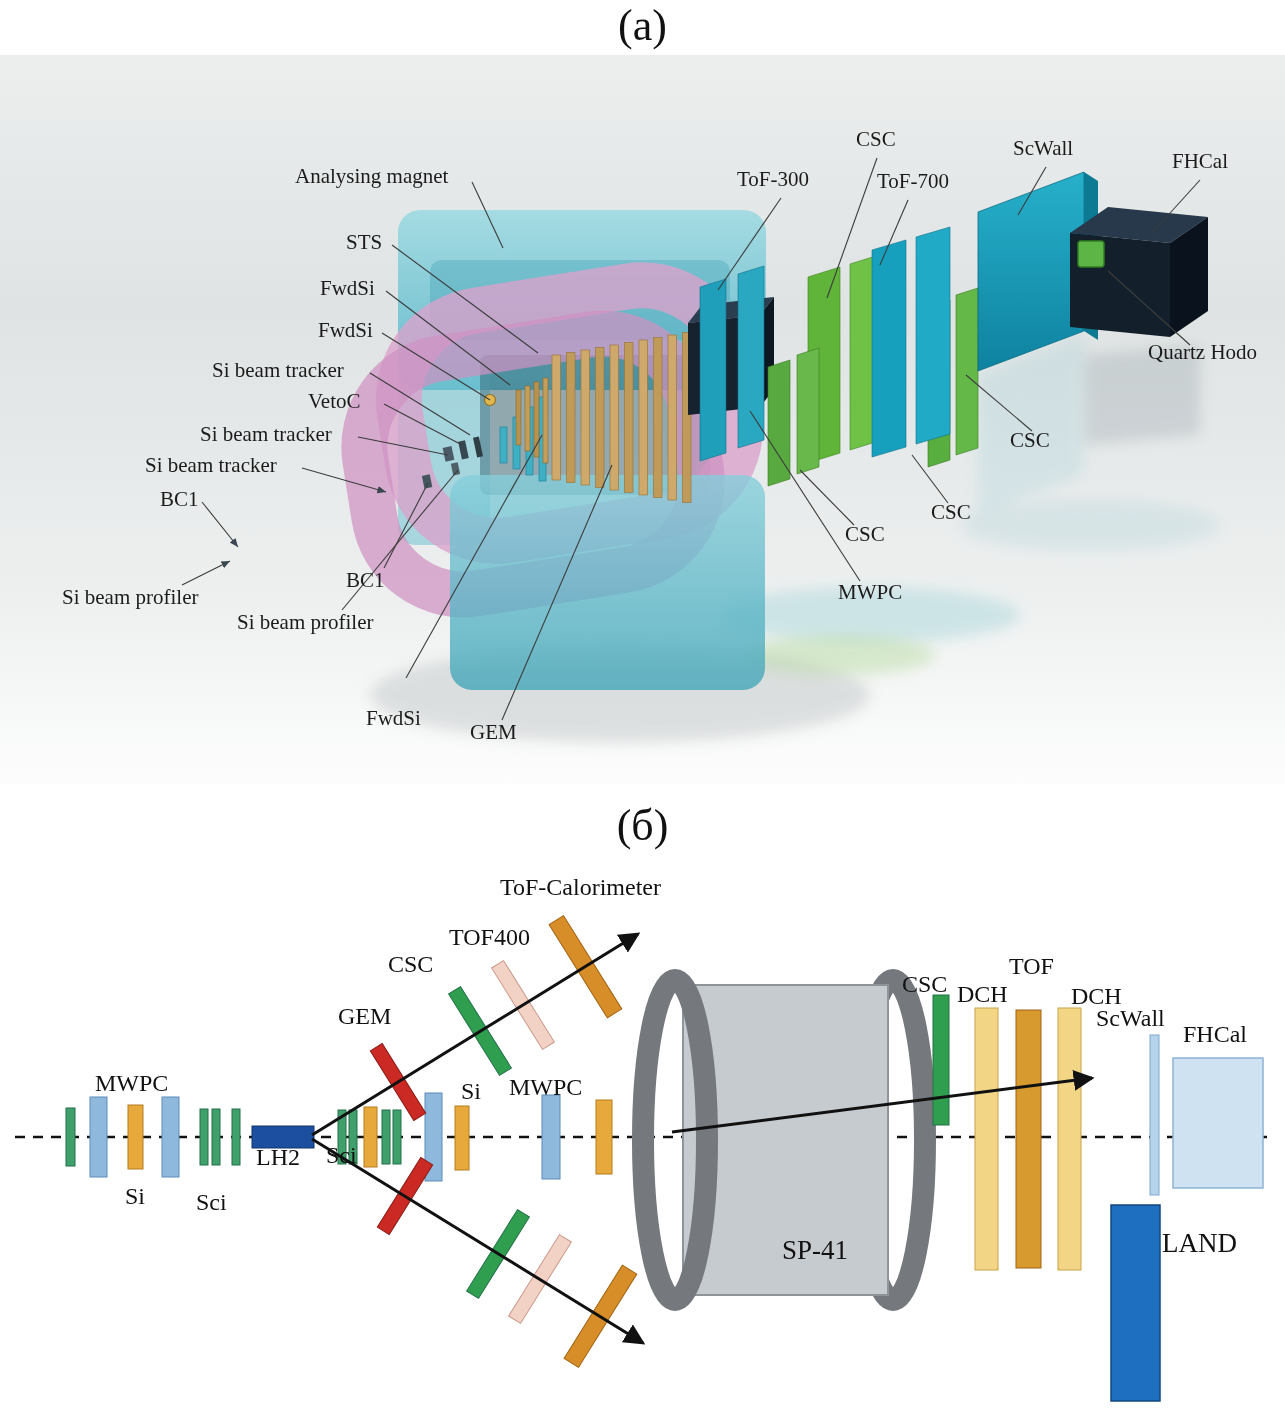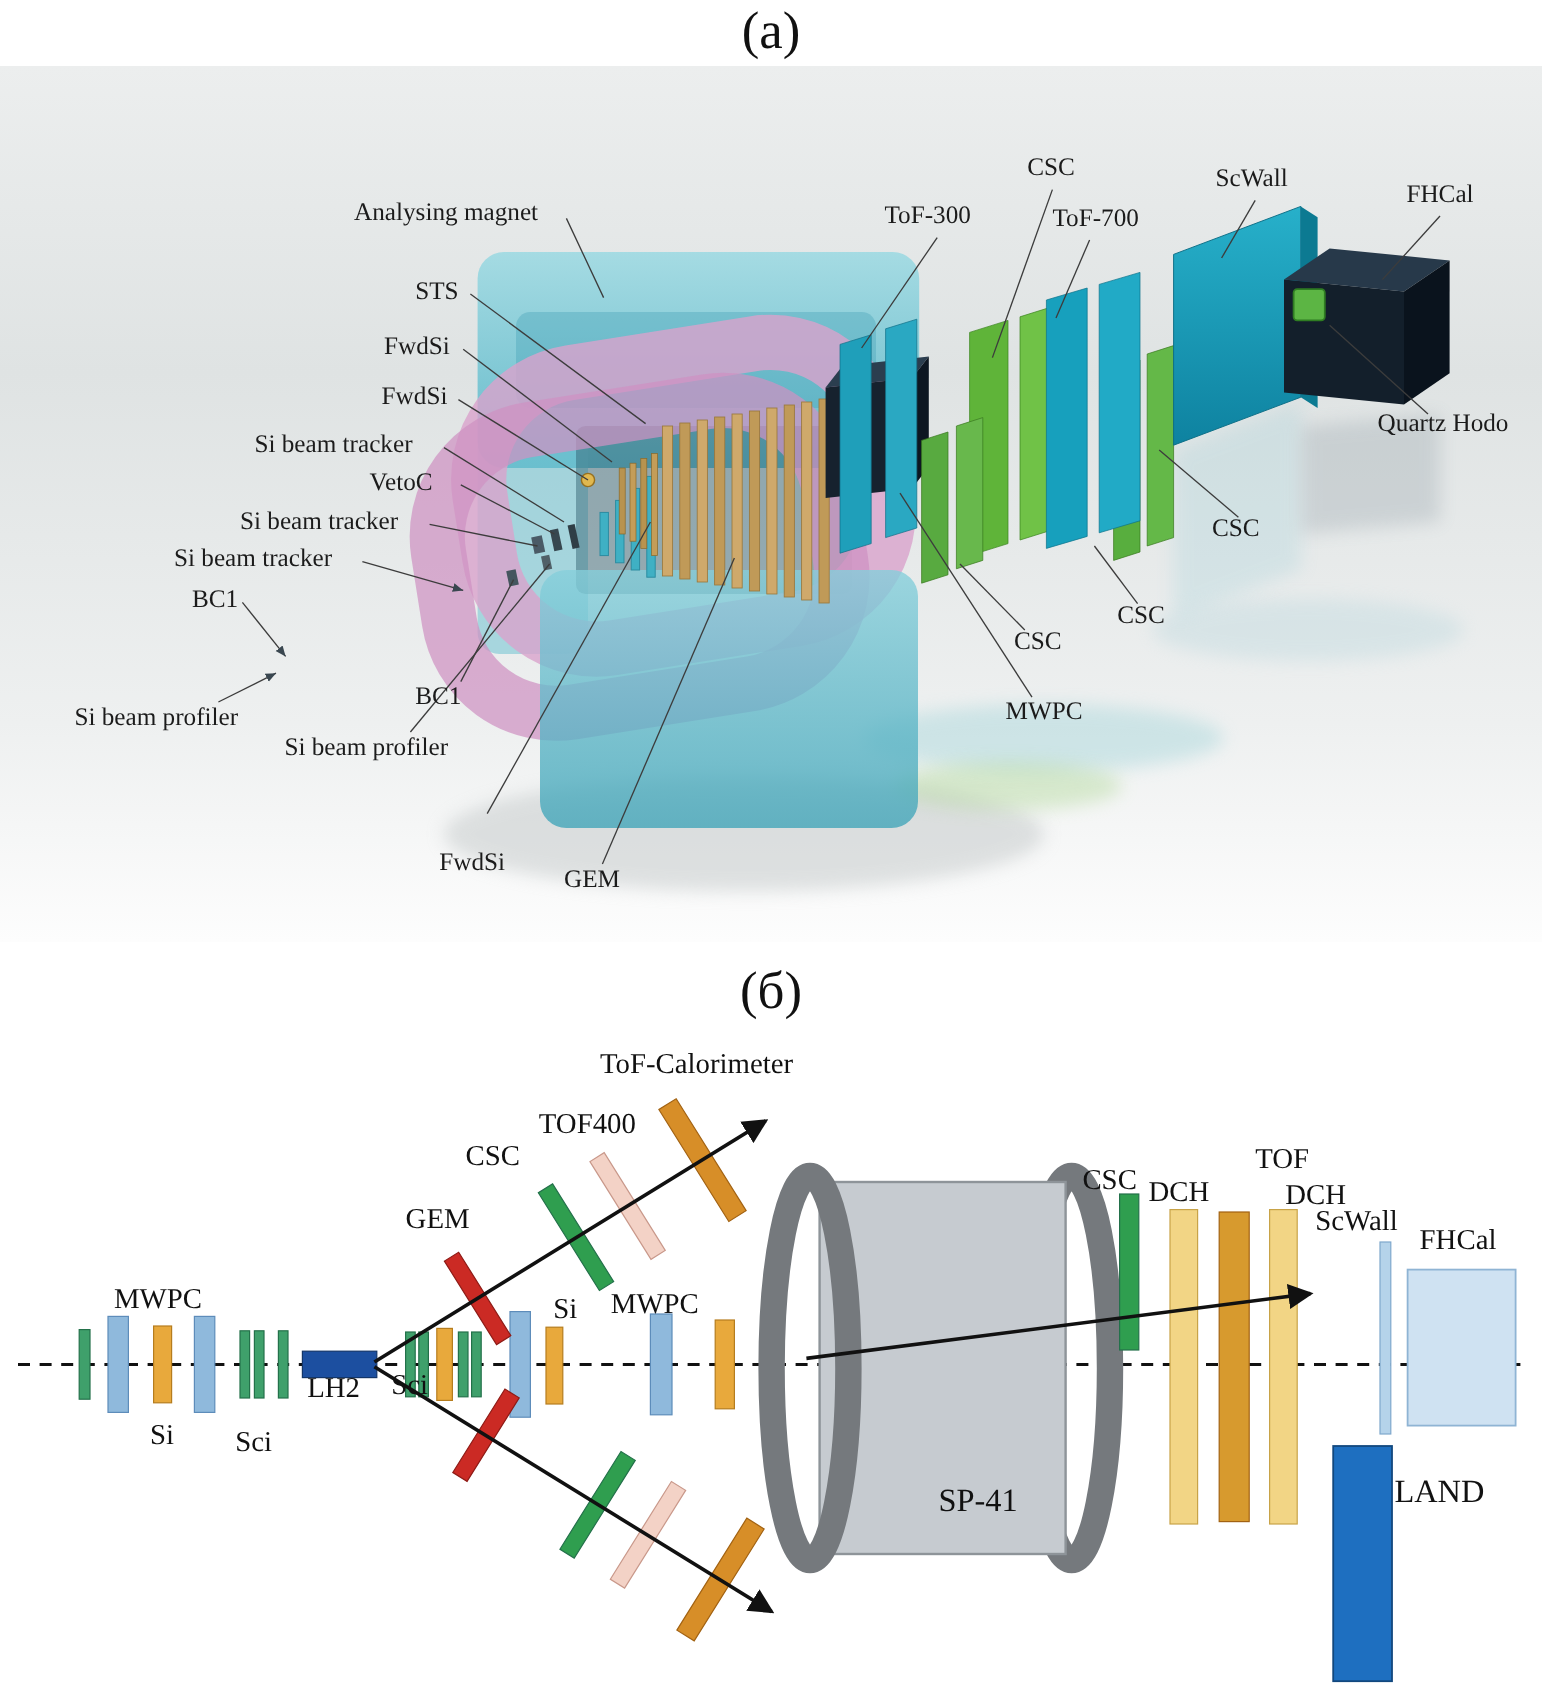--- a/index.html
+++ b/index.html
@@ -273,19 +273,19 @@
   <div class="lblb" style="left:95px;top:1070px">MWPC</div>
   <div class="lblb" style="left:125px;top:1183px">Si</div>
   <div class="lblb" style="left:196px;top:1189px">Sci</div>
   <div class="lblb" style="left:256px;top:1144px">LH2</div>
   <div class="lblb" style="left:326px;top:1142px">Sci</div>
   <div class="lblb" style="left:461px;top:1078px">Si</div>
   <div class="lblb" style="left:509px;top:1074px">MWPC</div>
   <div class="lblb big" style="left:782px;top:1236px">SP-41</div>
   <div class="lblb" style="left:902px;top:971px">CSC</div>
   <div class="lblb" style="left:957px;top:981px">DCH</div>
-  <div class="lblb" style="left:1046px;top:953px">TOF</div>
+  <div class="lblb" style="left:1009px;top:953px">TOF</div>
   <div class="lblb" style="left:1071px;top:983px">DCH</div>
   <div class="lblb" style="left:1096px;top:1005px">ScWall</div>
   <div class="lblb" style="left:1183px;top:1021px">FHCal</div>
   <div class="lblb big" style="left:1162px;top:1229px">LAND</div>
 
 </div>
 
 </body></html>

